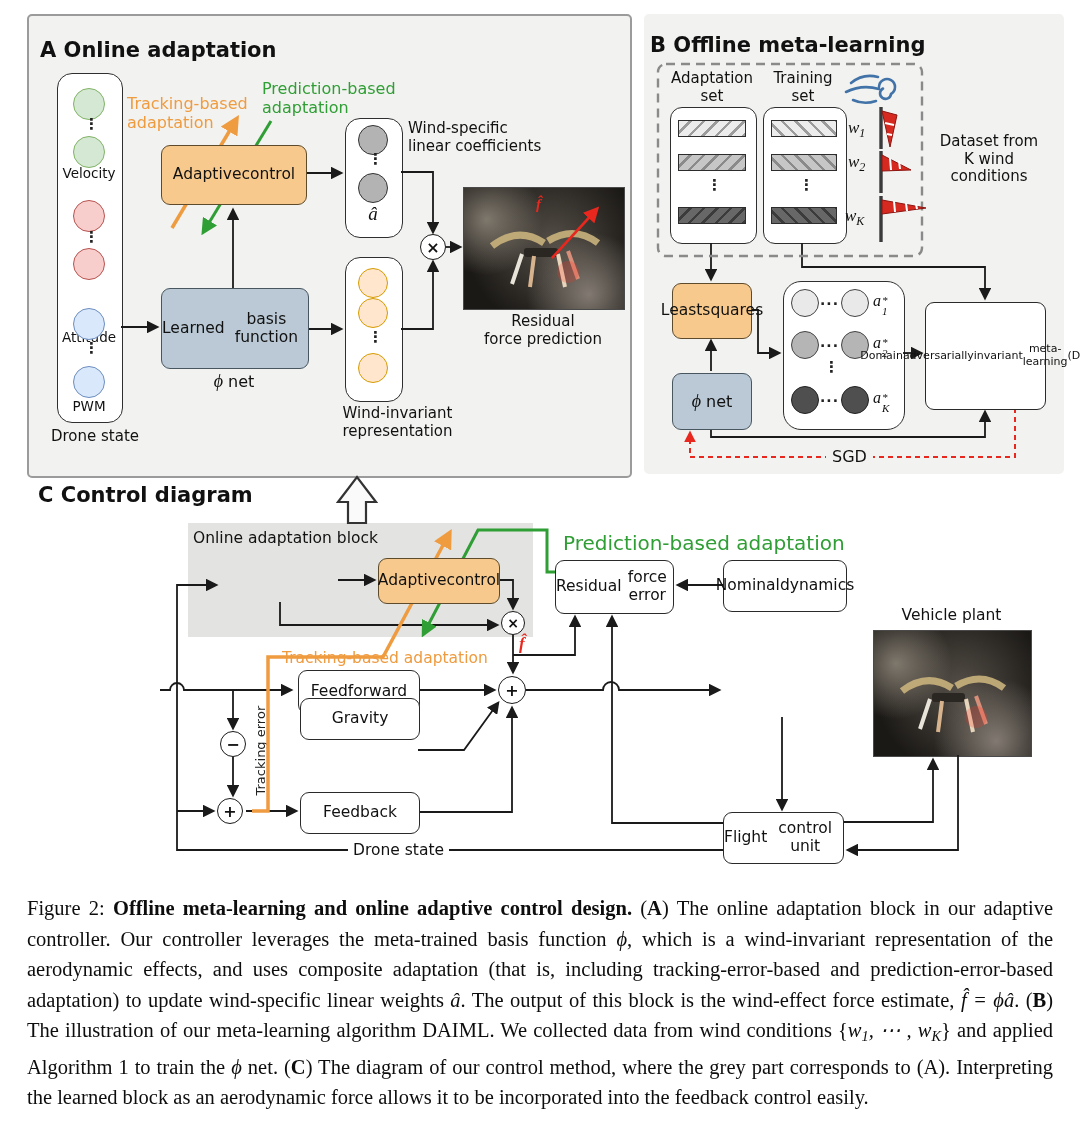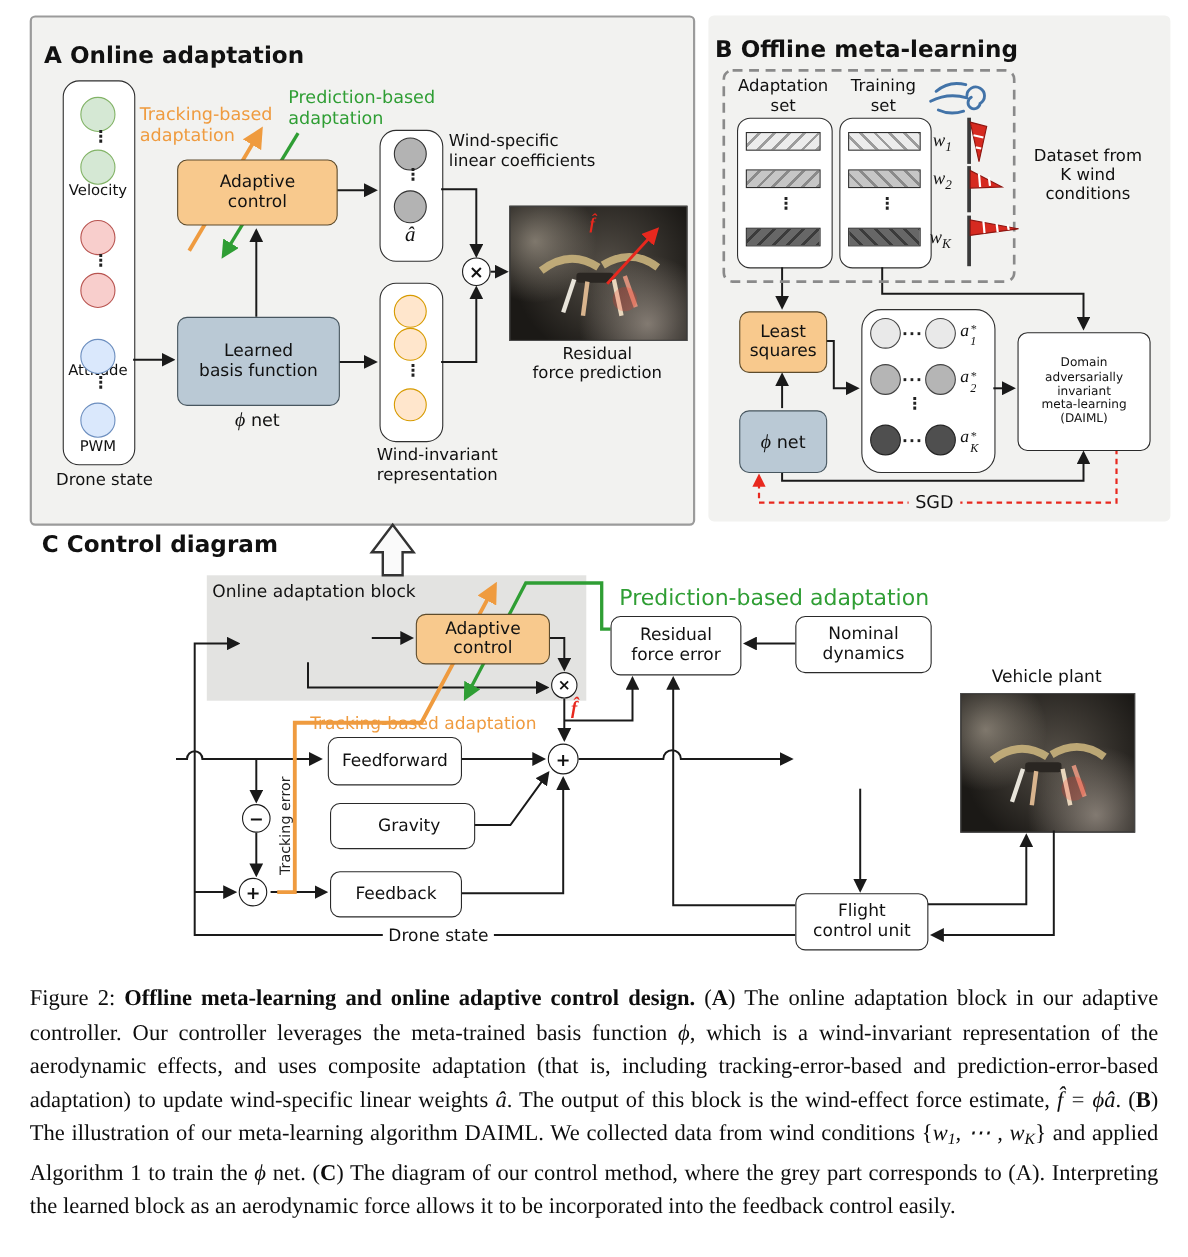--- a/index.html
+++ b/index.html
@@ -1,21 +1,21 @@
 <!DOCTYPE html>
 <html><head>
 <meta charset="utf-8">
 <style>
   html,body{margin:0;padding:0;background:#ffffff;}
   .page{position:relative;width:1080px;height:1143px;background:#ffffff;font-family:"DejaVu Sans",sans-serif;color:#111;overflow:hidden;}
   .abs{position:absolute;}
   .panel{position:absolute;background:#f2f2f0;border-radius:5px;}
   .panel.bordered{border:2px solid #9b9b9b;}
   .ptitle{position:absolute;font-weight:bold;font-size:21px;color:#111;white-space:nowrap;}
-  .box{position:absolute;border:1.7px solid #4a4437;border-radius:9px;background:#fff;display:flex;flex-direction:column;align-items:center;justify-content:center;text-align:center;font-size:15.5px;line-height:1.16;color:#111;}
+  .box{position:absolute;border:1.7px solid #4a4437;border-radius:9px;background:#fff;display:flex;flex-direction:row;align-items:center;justify-content:center;text-align:center;font-size:15.5px;line-height:1.16;color:#111;}
   .box.orange{background:#f8c98d;border-color:#5d4b2c;}
   .box.blue{background:#bac9d5;border-color:#47565f;}
   .box.white{border-color:#2a2a2a;}
   .col{position:absolute;background:#fff;border:1.7px solid #2f2f2f;border-radius:15px;}
   .circ{position:absolute;border-radius:50%;box-sizing:border-box;}
   .vdots{position:absolute;font-weight:bold;font-size:15px;line-height:1;color:#222;}
   .cdots{position:absolute;font-weight:bold;font-size:14px;letter-spacing:1px;color:#222;}
   .lbl{position:absolute;font-size:13.5px;color:#111;white-space:nowrap;}
   .lbl15{position:absolute;font-size:15px;color:#111;text-align:center;line-height:1.18;}
   .node{position:absolute;background:#fff;border:1.7px solid #1a1a1a;border-radius:50%;display:flex;align-items:center;justify-content:center;font-size:16px;font-weight:bold;color:#111;box-sizing:border-box;z-index:4;}
@@ -322,21 +322,21 @@
       <line x1="68" y1="70" x2="64" y2="101" stroke="#d8b48e" stroke-width="4"></line>
       <line x1="92" y1="68" x2="99" y2="101" stroke="#e8d6bc" stroke-width="4"></line>
       <line x1="102" y1="65" x2="112" y2="93" stroke="#d88f7a" stroke-width="4"></line>
       <circle cx="102" cy="86" r="11" fill="#ff3322" opacity="0.22"></circle>
     </svg>
   </div>
 
   <div class="box white" style="left:298px;top:670px;width:120px;height:42px;z-index:3;">
     <span>Feedforward</span>
   </div>
-  <div class="box white" style="left:300px;top:730px;width:118px;height:40px;z-index:3;padding-left:12px;">
+  <div class="box white" style="left:300px;top:698px;width:118px;height:40px;z-index:3;">
     <span>Gravity</span>
   </div>
   <div class="box white" style="left:300px;top:792px;width:118px;height:40px;z-index:3;">
     <span>Feedback</span>
   </div>
   <div class="box white" style="left:723px;top:812px;width:119px;height:50px;z-index:3;">
     <span>Flight</span>
     <span>control unit</span>
   </div>
 

